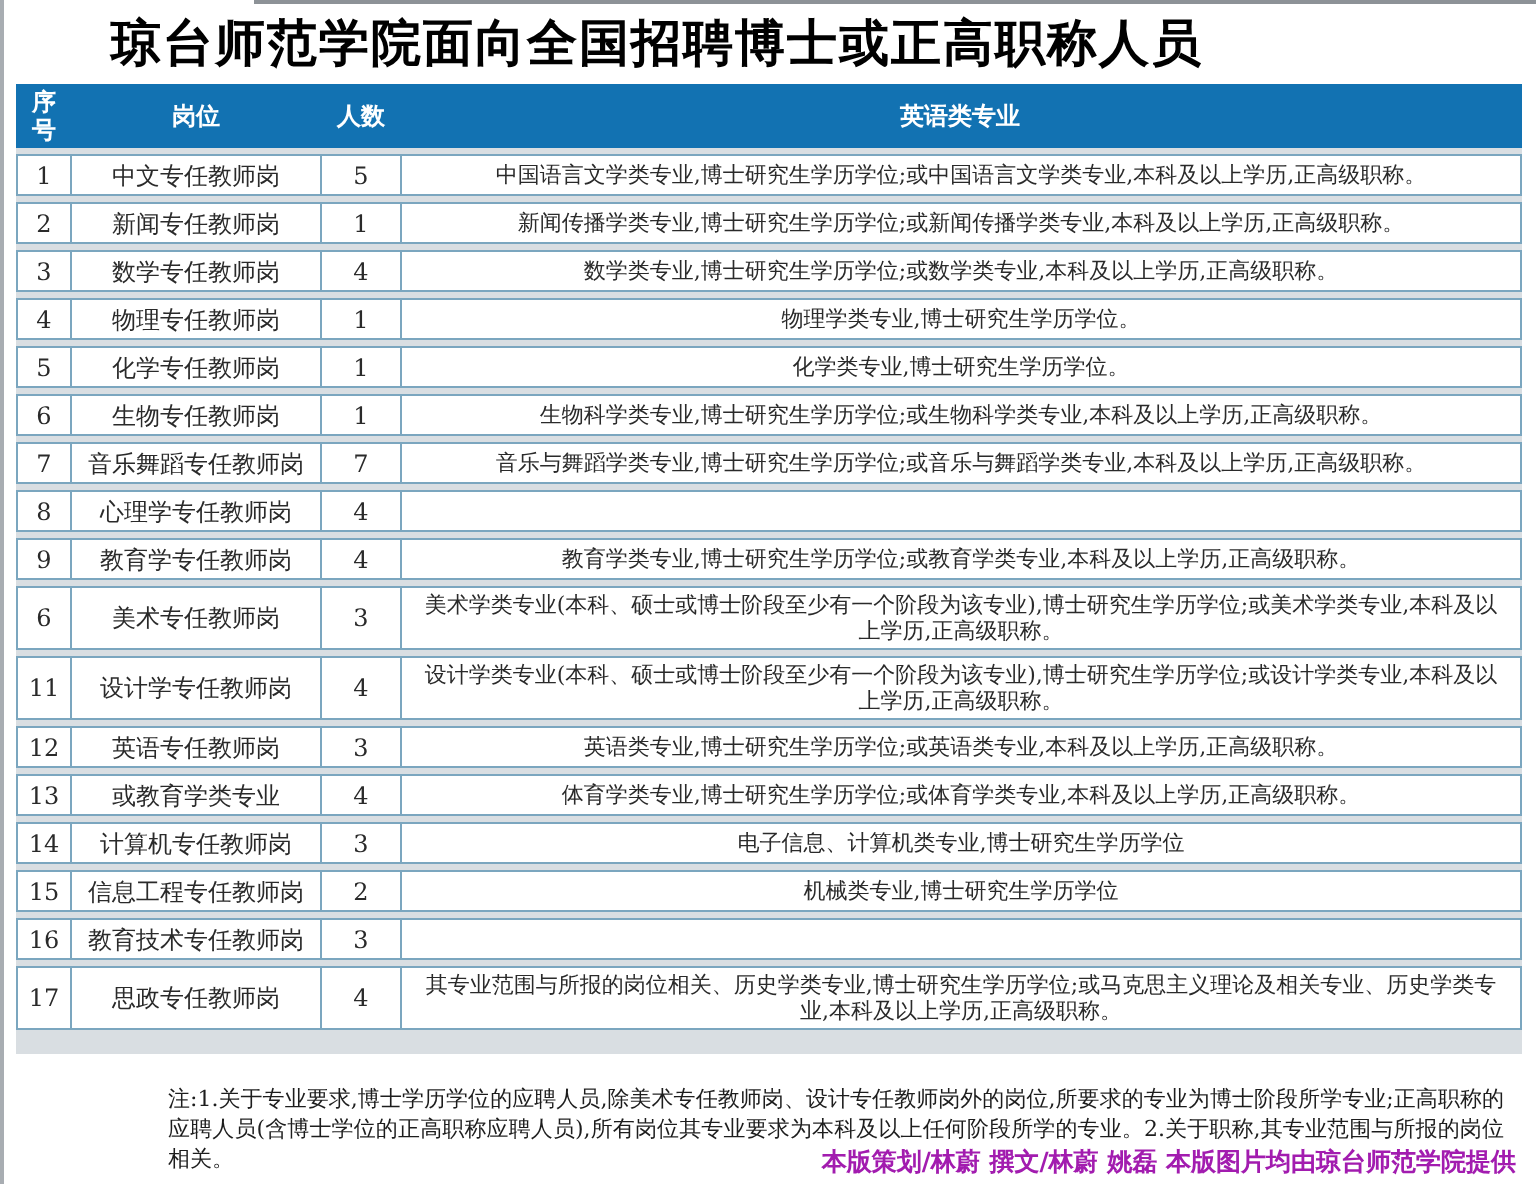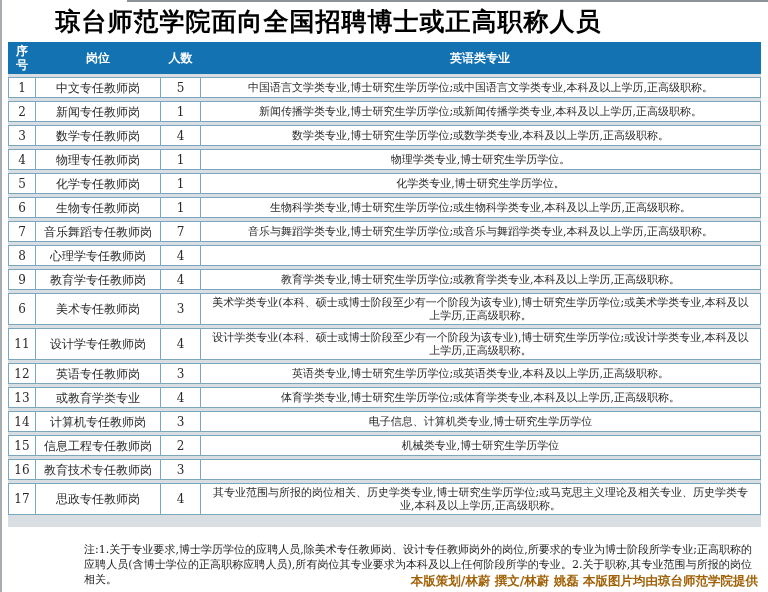--- a/index.html
+++ b/index.html
@@ -74,21 +74,21 @@
     line-height: 15px;
     text-align: justify;
     color: #1d1d1d;
     margin-left: 44px;
   }
   .credit {
     position: absolute; top: 573px; right: 10px;
     font-family: "DejaVu Sans", "Liberation Sans", sans-serif;
     font-weight: bold;
     font-size: 12.5px;
-    color: #a16207;
+    color: #a21caf;
   }
 </style>
 </head>
 <body>
 
 <div class="page">
   <div class="edge-top"></div>
   <div class="edge-left"></div>
 
   <div class="page-title">琼台师范学院面向全国招聘博士或正高职称人员</div>

